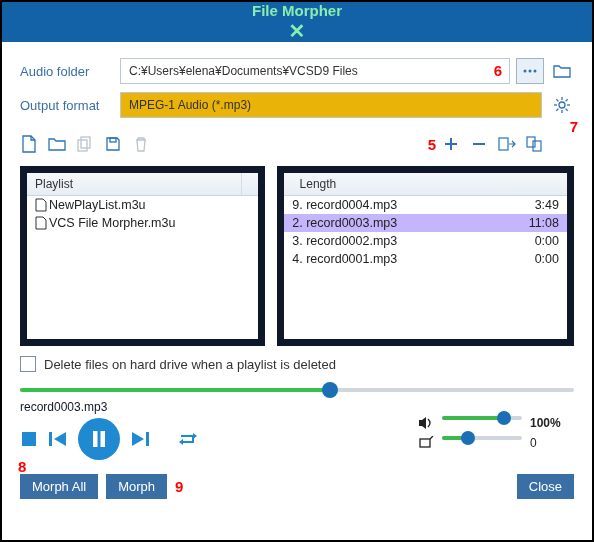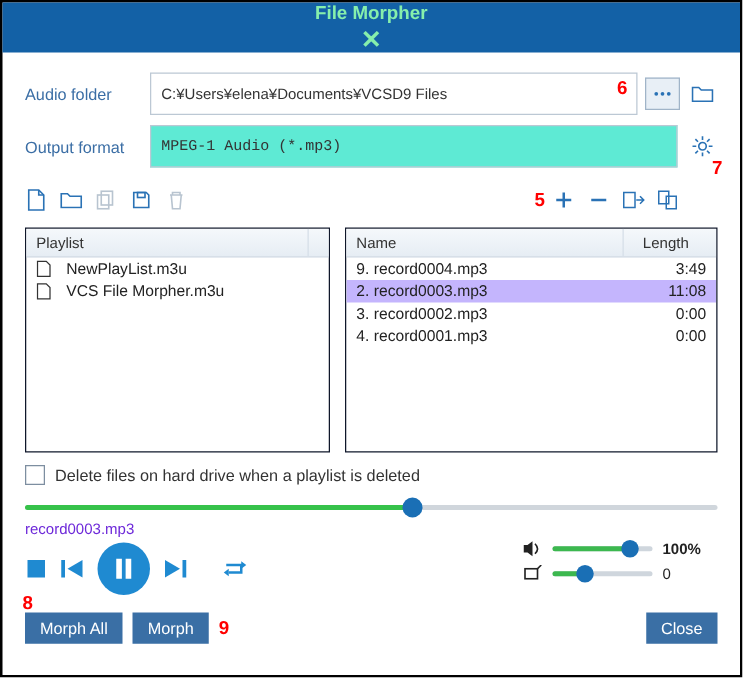--- a/index.html
+++ b/index.html
@@ -4,50 +4,50 @@
 <style>
   * { box-sizing: border-box; margin: 0; padding: 0; }
   body { font-family: "Segoe UI", Tahoma, sans-serif; font-size: 13px; background: #fff; }
   .window { width: 594px; height: 542px; border: 2px solid #000; background: #fff; display: flex; flex-direction: column; }
   .titlebar { background: #1361a6; color: #86efac; height: 40px; display: flex; align-items: center; padding: 0 14px; font-weight: bold; font-size: 15px; flex-direction: column; }
   .titlebar .spacer { flex: 1; }
   .close-x { font-size: 20px; font-weight: bold; cursor: pointer; }
   .content { flex: 1; padding: 16px 18px 10px 18px; display: flex; flex-direction: column; }
   .row { display: flex; align-items: center; margin-bottom: 8px; }
   .row label { width: 100px; color: #3b6ea5; font-size: 13px; }
-  .input-text { flex: 1; border: 1px solid #bcc8d4; background: #fff; padding: 16px 8px; font-size: 12px; color: #333; height: 26px; }
+  .input-text { flex: 1; border: 1px solid #bcc8d4; background: #fff; padding: 4px 8px; font-size: 12px; color: #333; height: 26px; }
   .ann { color: #ff0000; font-weight: bold; font-size: 15px; position: absolute; }
   .browse-btn { width: 28px; height: 26px; border: 1px solid #a0b4c8; background: #e8eff6; margin-left: 6px; display: flex; align-items: center; justify-content: center; cursor: pointer; position: relative; }
   .folder-icon-btn { width: 24px; height: 24px; margin-left: 6px; display: flex; align-items: center; justify-content: center; color: #2a72b5; cursor: pointer; }
   .gear-btn { width: 24px; height: 24px; margin-left: 8px; display: flex; align-items: center; justify-content: center; color: #2a72b5; cursor: pointer; position: relative; }
   .toolbar { display: flex; align-items: center; gap: 10px; margin: 6px 0 6px 0; position: relative; height: 24px; }
   .toolbar .tb-icon { width: 18px; height: 18px; color: #2a72b5; cursor: pointer; display: flex; align-items: center; justify-content: center; }
   .toolbar .tb-icon.disabled { color: #b8c4d0; cursor: default; }
   .lists { display: flex; gap: 12px; margin-top: 4px; height: 180px; }
-  .list-box { border: 1px solid #0f172a; background: #fff; flex: 1; display: flex; flex-direction: column; overflow: hidden; justify-content: center; }
+  .list-box { border: 7px solid #0f172a; background: #fff; flex: 1; display: flex; flex-direction: column; overflow: hidden; justify-content: center; }
   .list-header { display: flex; background: linear-gradient(#f5f8fb,#e6edf4); border-bottom: 1px solid #cbd6e1; font-size: 12px; color: #333; }
   .list-header .col { padding: 4px 8px; border-right: 1px solid #d5dee7; }
   .list-body { flex: 1; overflow: auto; font-size: 12.5px; }
-  .list-row { display: flex; padding: 2px 8px; align-items: center; gap: 12px; color: #222; }
+  .list-row { display: flex; padding: 2px 8px; align-items: center; gap: 2px; color: #222; }
   .list-row.selected { background: #c4b5fd; }
   .file-icon { width: 12px; height: 14px; display: inline-block; }
   .checkbox-row { display: flex; align-items: center; margin-top: 10px; gap: 8px; color: #333; font-size: 13px; }
   .checkbox { width: 16px; height: 16px; border: 1px solid #7d8ea0; background: #fff; }
   .progress-area { margin-top: 16px; }
   .progress-track { height: 4px; background: #d0d6dc; border-radius: 2px; position: relative; }
   .progress-fill { position: absolute; left: 0; top: 0; height: 100%; background: #36c24a; border-radius: 2px; }
   .progress-thumb { position: absolute; top: -6px; width: 16px; height: 16px; border-radius: 50%; background: #1a6fb5; transform: translateX(-50%); cursor: pointer; }
   .player-row { display: flex; align-items: center; margin-top: 8px; }
   .player-left { display: flex; flex-direction: column; }
-  .track-name { font-size: 12px; color: #6d28d9; margin-bottom: 4px; }
+  .track-name { font-size: 12px; color: #0f172a; margin-bottom: 4px; }
   .controls { display: flex; align-items: center; gap: 10px; }
   .ctrl-icon { color: #1f8ad1; cursor: pointer; display: flex; align-items: center; justify-content: center; }
   .ctrl-big { width: 42px; height: 42px; border-radius: 50%; background: #1f8ad1; color: #fff; display: flex; align-items: center; justify-content: center; cursor: pointer; }
   .player-right { margin-left: auto; text-align: right; font-size: 12px; color: #222; }
-  .vol-row { display: flex; align-items: center; gap: 8px; margin-top: 6px; justify-content: flex-end; }
+  .vol-row { display: flex; align-items: flex-start; gap: 8px; margin-top: 6px; justify-content: flex-end; }
   .slider { position: relative; width: 80px; height: 4px; background: #cfd6dd; border-radius: 2px; }
   .slider-fill { position: absolute; left: 0; top: 0; height: 100%; background: #3cb84f; border-radius: 2px; }
   .slider-thumb { position: absolute; top: -5px; width: 14px; height: 14px; border-radius: 50%; background: #1a6fb5; transform: translateX(-50%); cursor: pointer; }
   .footer { display: flex; align-items: center; margin-top: 14px; gap: 8px; }
   .btn { background: #3a6fa5; color: #fff; border: none; padding: 5px 12px; font-size: 13px; cursor: pointer; }
   .footer .spacer { flex: 1; }
   svg { display: block; }
 </style>
 </head>
 <body>
@@ -74,21 +74,21 @@
       </div>
       <div class="folder-icon-btn">
         <svg width="18" height="14" viewBox="0 0 18 14">
             <path d="M1 2h5l2 2h9v9H1z" fill="none" stroke="#2a72b5" stroke-width="1.3"></path>
           </svg>
       </div>
     </div>
 
     <div class="row" style="position:relative;">
       <label>Output format</label>
-      <div class="input-text" style="background:#5eead4; display:flex; align-items:center;font-family:Liberation Mono, monospace;">
+      <div class="input-text" style="background:#eab308; display:flex; align-items:center;">
         <span>MPEG-1 Audio (*.mp3)</span>
       </div>
       <div class="gear-btn">
         <svg width="18" height="18" viewBox="0 0 18 18">
             <circle cx="9" cy="9" r="3" fill="none" stroke="#2a72b5" stroke-width="1.3"></circle>
             <g stroke="#2a72b5" stroke-width="1.3">
               <line x1="9" y1="1" x2="9" y2="4"></line>
               <line x1="9" y1="14" x2="9" y2="17"></line>
               <line x1="1" y1="9" x2="4" y2="9"></line>
               <line x1="14" y1="9" x2="17" y2="9"></line>
@@ -176,21 +176,20 @@
             <div class="list-row">
               <svg class="file-icon" width="12" height="14" viewBox="0 0 12 14">
                 <path d="M1 1h7l3 3v9H1z" fill="none" stroke="#333" stroke-width="1"></path>
               </svg>
               <span>VCS File Morpher.m3u</span>
             </div>
           </div>
       </div>
       <div class="list-box" style="flex:1.1">
         <div class="list-header">
-          <div class="col" style="flex:1">Name</div>
           <div class="col" style="width:60px;text-align:right;border-right:none">Length</div>
           <div class="col" style="width:14px;border-right:none;padding:4px 2px"></div>
         </div>
         <div class="list-body" id="tracks-body">
             <div class="list-row">
               <span style="flex: 1 1 0%;">9. record0004.mp3</span>
               <span style="width: 54px; text-align: right;">3:49</span>
             </div>
             <div class="list-row selected">
               <span style="flex: 1 1 0%;">2. record0003.mp3</span>

